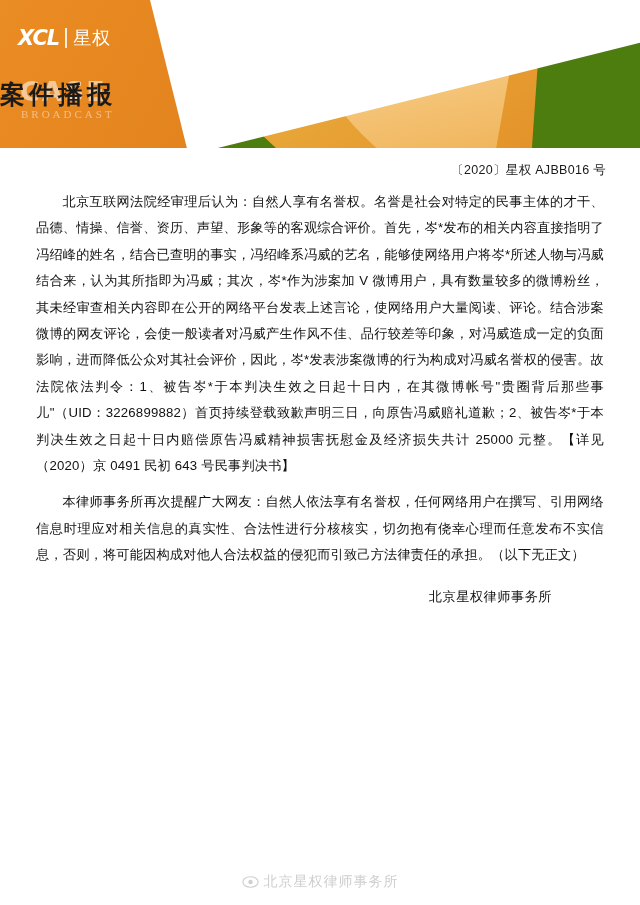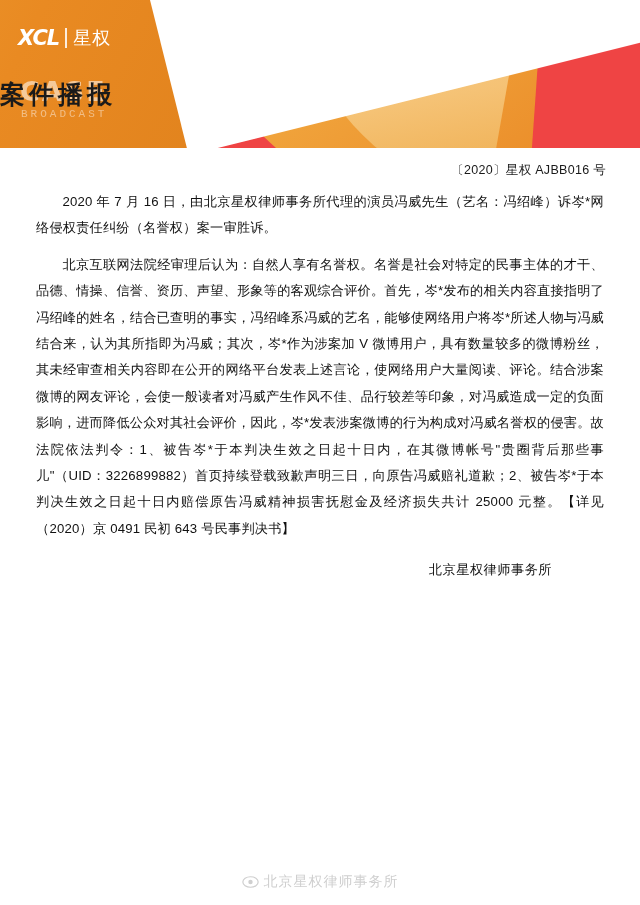--- a/index.html
+++ b/index.html
@@ -20,21 +20,21 @@
     background: #ffffff;
     box-sizing: border-box;
   }
 
   
   .banner {
     position: relative;
     width: 640px;
     height: 148px;
     overflow: hidden;
-    background: #ef4444;
+    background: #4d7c0f;
   }
   .banner-swoosh-a {
     position: absolute;
     left: -260px;
     top: -250px;
     width: 700px;
     height: 520px;
     background: linear-gradient(125deg, #f0a73a 0%, #e98a22 45%, #d97b18 100%);
     border-radius: 0 0 100% 0;
     transform: rotate(-8deg);
@@ -124,21 +124,21 @@
     font-family: "DejaVu Sans", sans-serif;
   }
   .broadcast-word {
     position: absolute;
     left: 21px;
     top: 108px;
     z-index: 5;
     color: rgba(255,255,255,0.45);
     font-size: 11px;
     letter-spacing: 3px;
-    font-family: Liberation Mono, monospace;
+    font-family: Liberation Serif, serif;
   }
 
   .doc-title {
     position: absolute;
     left: 0;
     top: 78px;
     width: 592px;
     z-index: 6;
     font-size: 25px;
     font-weight: bold;
@@ -221,22 +221,22 @@
 
     <div class="case-word">CASE</div>
     <div class="broadcast-word">BROADCAST</div>
 
     <div class="doc-title">案件播报</div>
   </div>
 
   <div class="doc-no">〔2020〕星权 AJBB016 号</div>
 
   <div class="content">
-    <p class="para">2020 年 7 月 16 日，由北京星权律师事务所代理的演员冯威先生（艺名：冯绍峰）诉岑*网络侵权责任纠纷（名誉权）案一审胜诉。</p>
     <p class="para">北京互联网法院经审理后认为：自然人享有名誉权。名誉是社会对特定的民事主体的才干、品德、情操、信誉、资历、声望、形象等的客观综合评价。首先，岑*发布的相关内容直接指明了冯绍峰的姓名，结合已查明的事实，冯绍峰系冯威的艺名，能够使网络用户将岑*所述人物与冯威结合来，认为其所指即为冯威；其次，岑*作为涉案加 V 微博用户，具有数量较多的微博粉丝，其未经审查相关内容即在公开的网络平台发表上述言论，使网络用户大量阅读、评论。结合涉案微博的网友评论，会使一般读者对冯威产生作风不佳、品行较差等印象，对冯威造成一定的负面影响，进而降低公众对其社会评价，因此，岑*发表涉案微博的行为构成对冯威名誉权的侵害。故法院依法判令：1、被告岑*于本判决生效之日起十日内，在其微博帐号"贵圈背后那些事儿"（UID：3226899882）首页持续登载致歉声明三日，向原告冯威赔礼道歉；2、被告岑*于本判决生效之日起十日内赔偿原告冯威精神损害抚慰金及经济损失共计 25000 元整。【详见（2020）京 0491 民初 643 号民事判决书】</p>
+    <p class="para">本律师事务所再次提醒广大网友：自然人依法享有名誉权，任何网络用户在撰写、引用网络信息时理应对相关信息的真实性、合法性进行分核核实，切勿抱有侥幸心理而任意发布不实信息，否则，将可能因构成对他人合法权益的侵犯而引致己方法律责任的承担。（以下无正文）</p>
 
     <div class="sign-block">
       <div class="sign-line">北京星权律师事务所</div>
     </div>
   </div>
 
   <div class="watermark">
     <span class="wm-eye">
       <svg viewBox="0 0 20 16" width="17" height="14" aria-hidden="true">
         <ellipse cx="10" cy="8" rx="9" ry="6.2" fill="none" stroke="#cfcfcf" stroke-width="1.4"></ellipse>

